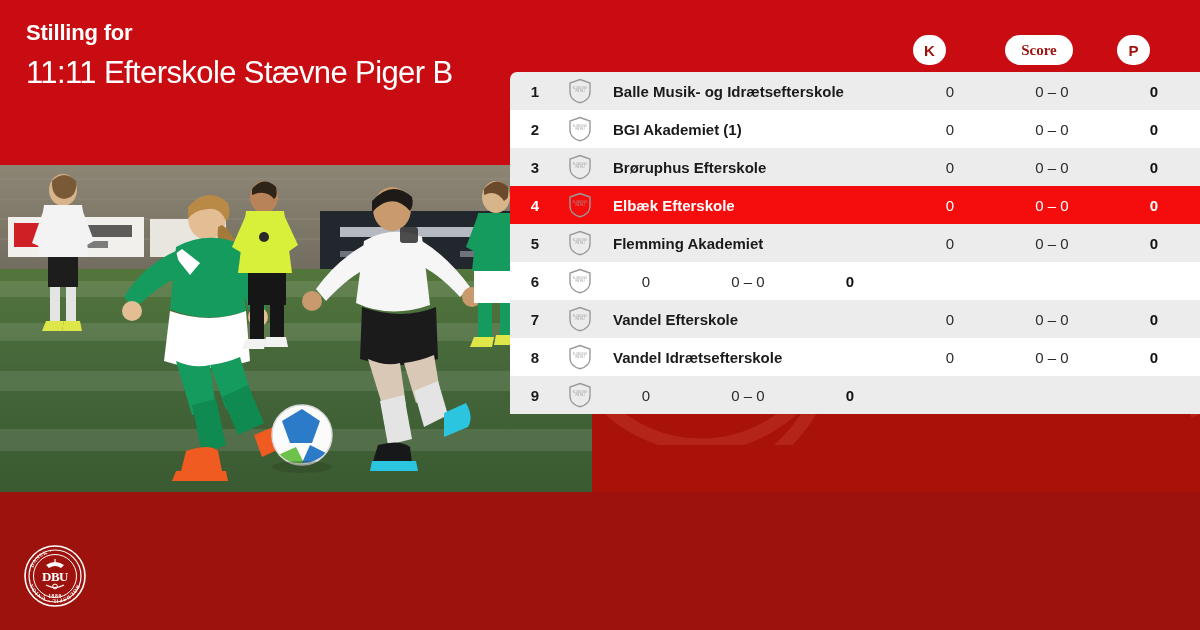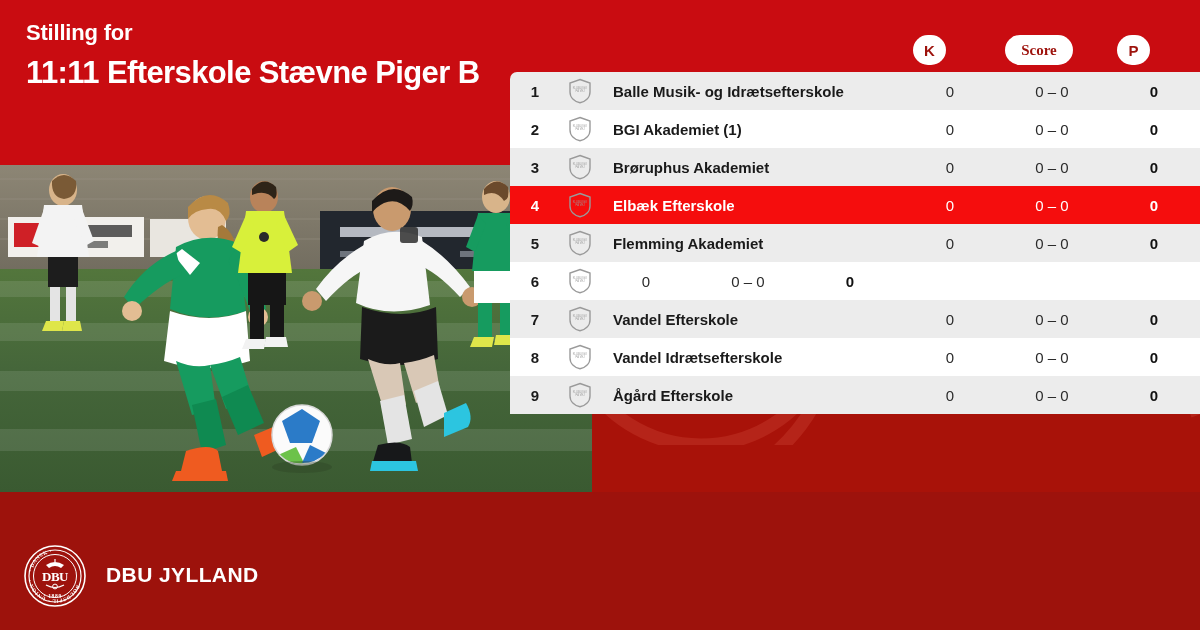--- a/index.html
+++ b/index.html
@@ -34,21 +34,21 @@
     background: #c90c11;
     z-index: 5;
   }
   .kicker {
     position: absolute; left: 26px; top: 20px;
     color: #ffffff; font-size: 22px; font-weight: bold;
     letter-spacing: -0.2px;
   }
   .title {
     position: absolute; left: 26px; top: 52px; width: 470px;
-    color: #ffffff; font-size: 31px; font-weight: bold;
+    color: #ffffff; font-size: 31px; font-weight: normal;
     line-height: 41px; letter-spacing: -0.6px;
   }
 
   
   .col-badges { position: absolute; top: 0; left: 0; width: 1200px; height: 72px; z-index: 8; }
   .badge {
     position: absolute; top: 35px;
     background: #ffffff; color: #9d120c;
     font-weight: bold; font-size: 15px;
     display: flex; align-items: center; justify-content: center;
@@ -330,21 +330,21 @@
       </div>
       <div class="row alt">
         <div class="rank">3</div>
         <div class="crest">
           <svg width="24" height="26" viewBox="0 0 24 26">
             <path d="M12 1.5 L22 5 L22 14 C22 20 17 23.6 12 24.8 C7 23.6 2 20 2 14 L2 5 Z" fill="none" stroke="#9a9a9a" stroke-width="1.4"></path>
             <text x="12" y="10.8" font-family="'Liberation Sans', sans-serif" font-size="2.6" fill="#9a9a9a" text-anchor="middle">KLUBLOGO</text>
             <text x="12" y="14.2" font-family="'Liberation Sans', sans-serif" font-size="2.6" fill="#9a9a9a" text-anchor="middle">PÅ VEJ</text>
           </svg>
         </div>
-        <div class="team">Brøruphus Akademiet</div>
+        <div class="team">Brøruphus Efterskole</div>
         <div class="cell c-k">0</div>
         <div class="cell c-score">0 – 0</div>
         <div class="cell c-p">0</div>
       </div>
       <div class="row hl">
         <div class="rank">4</div>
         <div class="crest">
           <svg width="24" height="26" viewBox="0 0 24 26">
             <path d="M12 1.5 L22 5 L22 14 C22 20 17 23.6 12 24.8 C7 23.6 2 20 2 14 L2 5 Z" fill="none" stroke="#9a9a9a" stroke-width="1.4"></path>
             <text x="12" y="10.8" font-family="'Liberation Sans', sans-serif" font-size="2.6" fill="#9a9a9a" text-anchor="middle">KLUBLOGO</text>
@@ -413,21 +413,20 @@
       </div>
       <div class="row alt">
         <div class="rank">9</div>
         <div class="crest">
           <svg width="24" height="26" viewBox="0 0 24 26">
             <path d="M12 1.5 L22 5 L22 14 C22 20 17 23.6 12 24.8 C7 23.6 2 20 2 14 L2 5 Z" fill="none" stroke="#9a9a9a" stroke-width="1.4"></path>
             <text x="12" y="10.8" font-family="'Liberation Sans', sans-serif" font-size="2.6" fill="#9a9a9a" text-anchor="middle">KLUBLOGO</text>
             <text x="12" y="14.2" font-family="'Liberation Sans', sans-serif" font-size="2.6" fill="#9a9a9a" text-anchor="middle">PÅ VEJ</text>
           </svg>
         </div>
-        <div class="team">Ågård Efterskole</div>
         <div class="cell c-k">0</div>
         <div class="cell c-score">0 – 0</div>
         <div class="cell c-p">0</div>
       </div>
     </div>
 
   <div class="footer"></div>
   <div class="dbu-logo">
     <svg width="62" height="62" viewBox="0 0 62 62" xmlns="http://www.w3.org/2000/svg">
       <circle cx="31" cy="31" r="30" fill="none" stroke="#ffffff" stroke-width="1.6"></circle>
@@ -441,15 +440,14 @@
         <textPath href="#arcTop" startOffset="88%" text-anchor="middle">· DANSK ·</textPath>
       </text>
       <path d="M22 20 q9 -6 18 0 l-3 3 q-6 -4 -12 0z" fill="#ffffff"></path>
       <path d="M31 17 v-3" stroke="#ffffff" stroke-width="1.2"></path>
       <text x="31" y="36" font-family="'Liberation Serif', serif" font-size="13" font-weight="bold" fill="#ffffff" text-anchor="middle" letter-spacing="-0.5">DBU</text>
       <path d="M22 40 q9 5 18 0" stroke="#ffffff" stroke-width="1.2" fill="none"></path>
       <circle cx="31" cy="41.5" r="2.4" fill="none" stroke="#ffffff" stroke-width="1"></circle>
       <text x="31" y="53" font-family="'Liberation Serif', serif" font-size="5.6" font-weight="bold" fill="#ffffff" text-anchor="middle" letter-spacing="0.6">· 1889 ·</text>
     </svg>
   </div>
-  <div class="footer-text">DBU JYLLAND</div>
 
 </div>
 
 </body></html>

